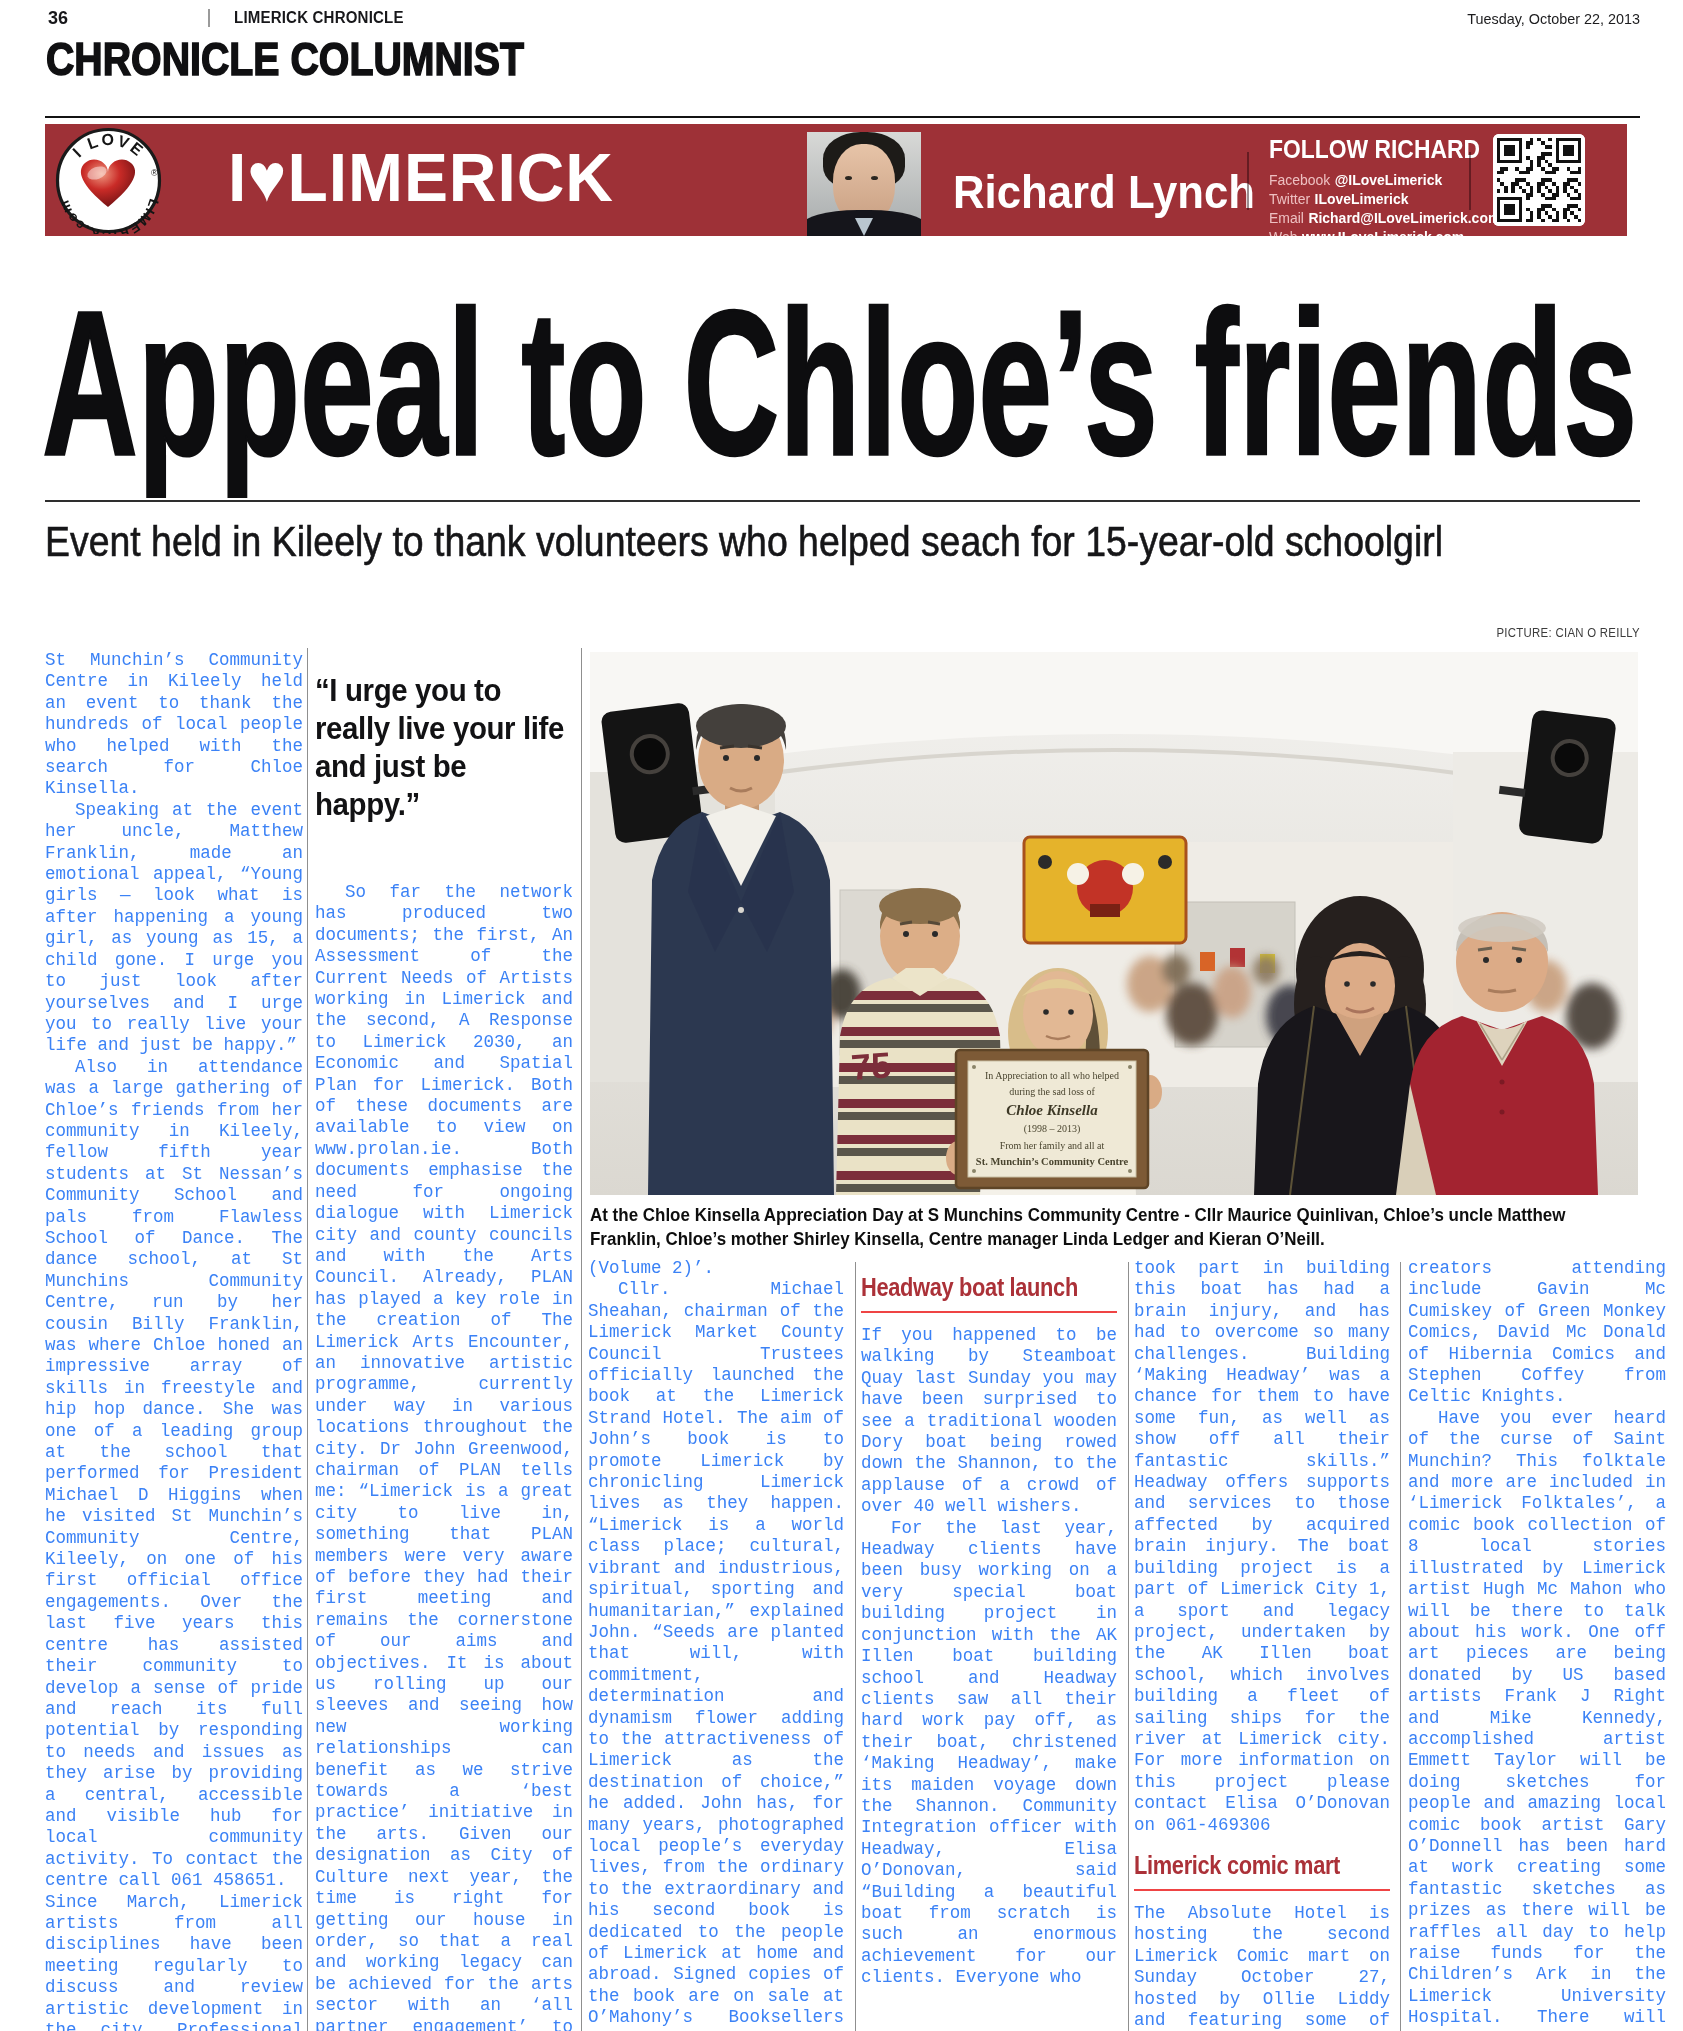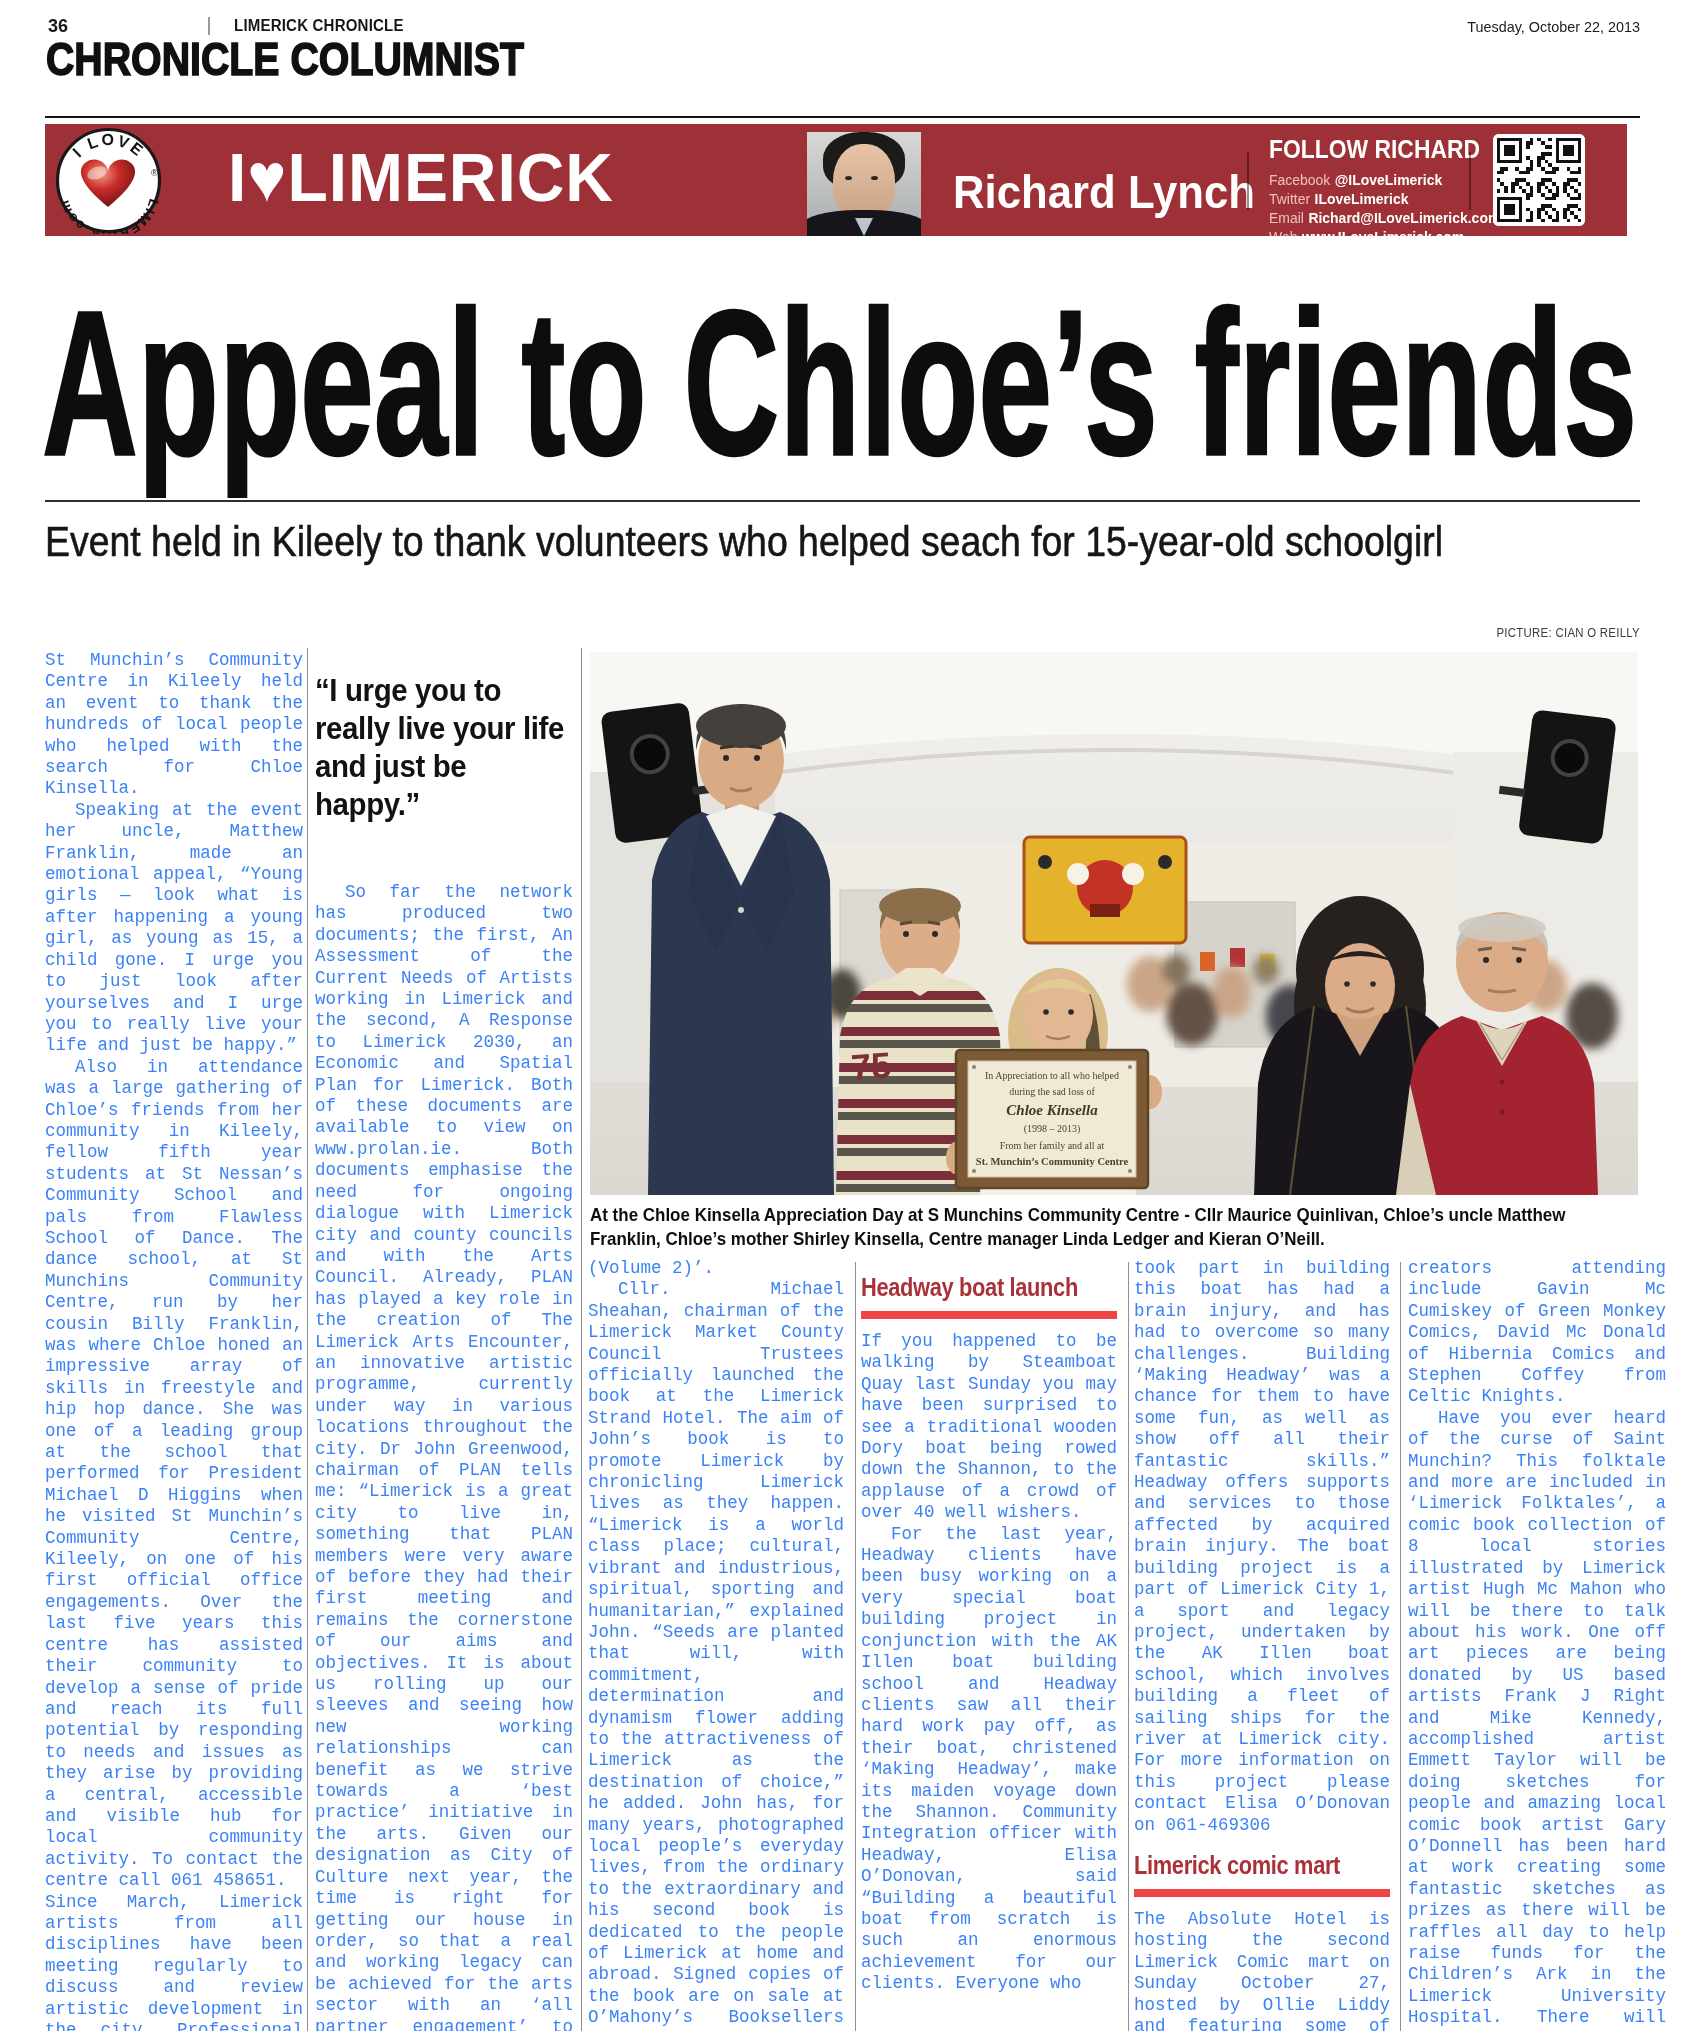--- a/index.html
+++ b/index.html
@@ -1,21 +1,21 @@
 <!DOCTYPE html>
 <html><head>
 <meta charset="utf-8">
 <title>Limerick Chronicle — Chronicle Columnist</title>
 <style>
   html,body{margin:0;padding:0;background:#ffffff;}
   .page{position:relative;width:1683px;height:2031px;background:#fff;overflow:hidden;
         font-family:"Liberation Sans",sans-serif;color:#1b1b1d;}
 
   
-  .masthead{position:absolute;left:0;top:16px;width:1683px;height:24px;}
+  .masthead{position:absolute;left:0;top:8px;width:1683px;height:24px;}
   .m-page{position:absolute;left:48px;top:0;font-size:18px;font-weight:bold;color:#17171a;}
   .m-bar{position:absolute;left:208px;top:1px;width:2px;height:18px;background:#9a9a9a;}
   .m-pub{position:absolute;left:234px;top:1px;font-size:16px;font-weight:bold;letter-spacing:.2px;
          color:#17171a;transform:scaleX(.94);transform-origin:0 0;}
   .m-date{position:absolute;right:43px;top:2px;font-size:15px;color:#1c1c1e;transform:scaleX(.96);transform-origin:100% 0;}
 
   
   .sect-svg{position:absolute;left:42px;top:28px;}
   .rule-top{position:absolute;left:45px;top:116px;width:1595px;height:2px;background:#131313;}
   .rule-head{position:absolute;left:45px;top:500px;width:1595px;height:2px;background:#2e2e2e;}
@@ -66,21 +66,21 @@
   .vr1{left:307px;top:648px;height:1383px;}
   .vr2{left:581px;top:648px;height:1383px;}
   .vr3{left:855px;top:1262px;height:769px;}
   .vr4{left:1128px;top:1262px;height:769px;}
   .vr5{left:1400px;top:1262px;height:769px;}
 
   .para{font-family:Liberation Mono, monospace;font-size:17.5px;line-height:21.4px;
         text-align:justify;color:#3b82f6;margin:0;}
   .para.ind{text-indent:30px;}
 
-  .subhead-wrap{border-bottom:8px solid #ef4444;padding:14px 0 10px;margin:2px 0 12px;}
+  .subhead-wrap{border-bottom:2px solid #ef4444;padding:14px 0 10px;margin:2px 0 12px;}
   .subhead{margin:0;color:#ab3138;font-size:26px;line-height:27px;font-weight:bold;
            letter-spacing:-.4px;width:119%;transform:scaleX(.84);transform-origin:0 0;}
 
   .pullquote{font-size:31px;line-height:38px;font-weight:bold;color:#121214;letter-spacing:-.4px;
              width:105%;transform:scaleX(.95);transform-origin:0 0;margin:2px 0 58px;}
 </style>
 </head>
 <body>
 
 <div class="page">

